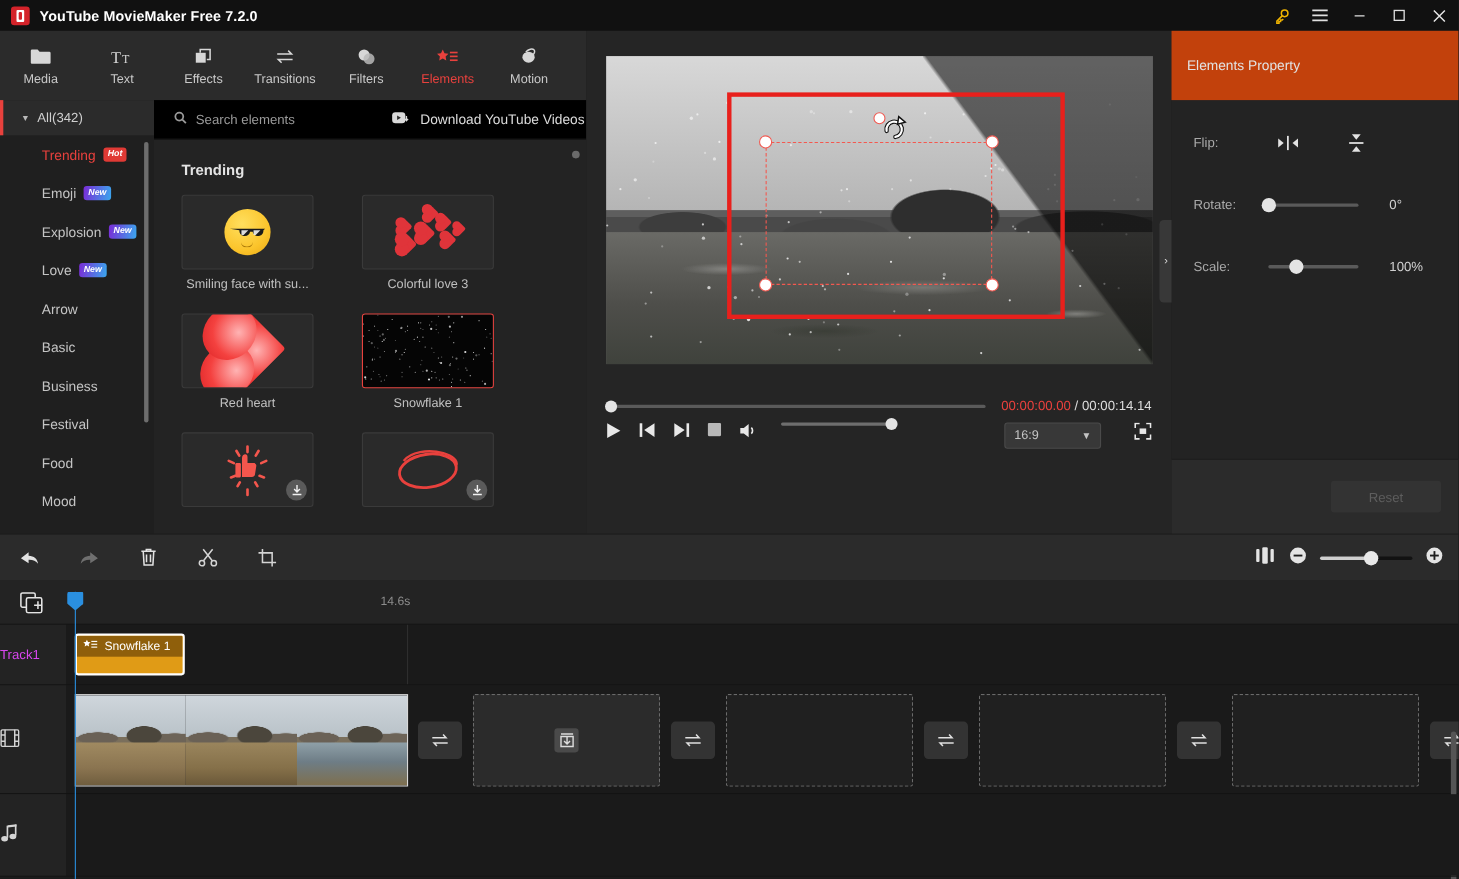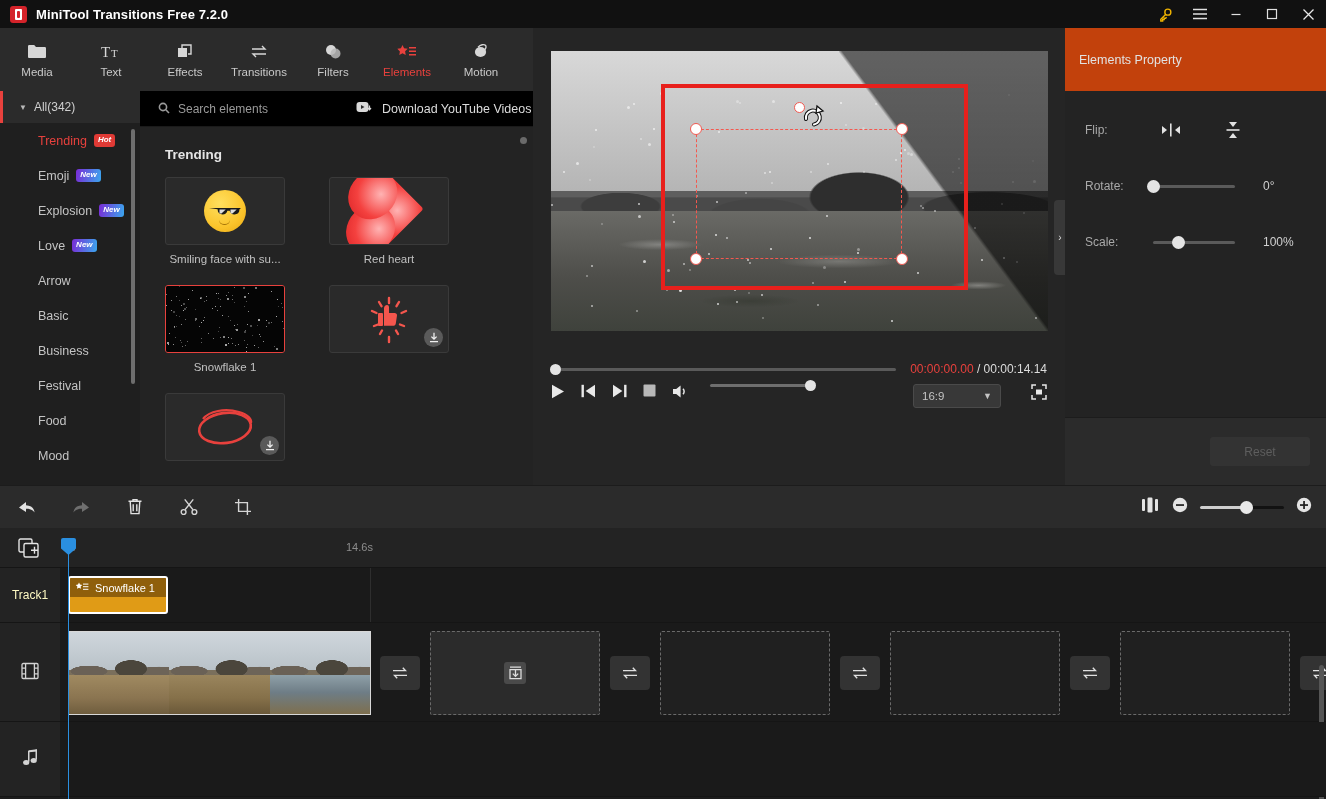--- a/index.html
+++ b/index.html
@@ -325,21 +325,21 @@
   .tick-label { position: absolute; top: 13px; font-size: 11px; color: #8d8d8d; }
   .playhead { position: absolute; left: 68px; top: 10px; width: 1px; height: 261px; background: #2a8fe0; z-index: 7; }
   .playhead-knob {
     position: absolute; left: -7px; top: 0; width: 15px; height: 17px; background: #2a8fe0;
     border-radius: 2px 2px 0 0; clip-path: polygon(0 0, 100% 0, 100% 62%, 50% 100%, 0 62%);
   }
 
   .track { position: relative; display: flex; border-bottom: 1px solid #151515; }
   .track-gutter {
     width: 60px; flex: none; background: #232323; display: flex;
-    align-items: center; justify-content: center; font-size: 12px; color: #fef9c3;
+    align-items: center; font-size: 12px; color: #d946ef;
   }
   .track-lane { position: relative; flex: 1; background: #1a1a1a; }
   .track1 { height: 55px; }
   .track-video { height: 99px; }
   .track-audio { height: 75px; }
 
   .clip-element {
     position: absolute; left: 8px; top: 8px; width: 100px; height: 38px;
     background: #e09b16; border: 2px solid #ffffff; border-radius: 3px; overflow: hidden;
   }
@@ -386,21 +386,21 @@
     background: #555555; border-radius: 3px;
   }
 </style>
 </head>
 <body>
 
 <div class="app">
 
   <div class="titlebar">
     <div class="app-logo"></div>
-    <div class="app-title">MiniTool Transitions Free 7.2.0</div>
+    <div class="app-title">YouTube MovieMaker Free 7.2.0</div>
     <div class="win-ctrls">
       <div class="win-btn key-btn">
         <svg width="15" height="15" viewBox="0 0 16 16" fill="none" stroke="#f0b400" stroke-width="1.5">
           <circle cx="10.5" cy="5.5" r="3.2"></circle>
             <path d="M8.3 7.7 3 13v2h2v-1.6h1.6V12h1.5l1.1-1.1"></path>
         </svg>
       </div>
       <div class="win-btn">
         <svg width="16" height="14" viewBox="0 0 16 14" stroke="#e0e0e0" stroke-width="1.6">
           <path d="M1 2.5h14M1 7h14M1 11.5h14"></path>
@@ -570,20 +570,34 @@
                 <path d="M1 2h32l-1.5 1.3c0 3.4-2 5.2-5 5.2-2.6 0-4.4-1.5-4.8-3.8h-2.4C19 7 17.2 8.5 14.6 8.5c-3 0-5-1.8-5-5.2z" fill="#1a1a1a"></path>
                 <path d="M11.5 3.4h6.2l-4.2 4.2h-2z" fill="#fff" opacity=".85"></path>
                 <path d="M22.5 3.4h6.2l-4.2 4.2h-2z" fill="#fff" opacity=".85"></path>
               </svg>
               <div class="emoji-mouth"></div>
             </div>
           </div>
           <div class="cellname">Smiling face with su...</div>
         </div>
 
+        <div class="cell">
+          <div class="thumb">
+            <div class="hearts">
+              <span class="hrt" style="left:44px;top:4px;"></span>
+              <span class="hrt" style="left:20px;top:16px;"></span>
+              <span class="hrt" style="left:56px;top:12px;"></span>
+              <span class="hrt" style="left:39px;top:22px;transform:rotate(-45deg) scale(1.25);"></span>
+              <span class="hrt" style="left:22px;top:32px;transform:rotate(-45deg) scale(1.3);"></span>
+              <span class="hrt" style="left:60px;top:28px;"></span>
+              <span class="hrt" style="left:70px;top:18px;transform:rotate(-45deg) scale(.8);"></span>
+            </div>
+          </div>
+          <div class="cellname">Colorful love 3</div>
+        </div>
 
         <div class="cell">
           <div class="thumb">
             <div style="width:52px;height:48px;display:flex;align-items:center;justify-content:center;">
               <div class="bigheart"></div>
             </div>
           </div>
           <div class="cellname">Red heart</div>
         </div>
 

